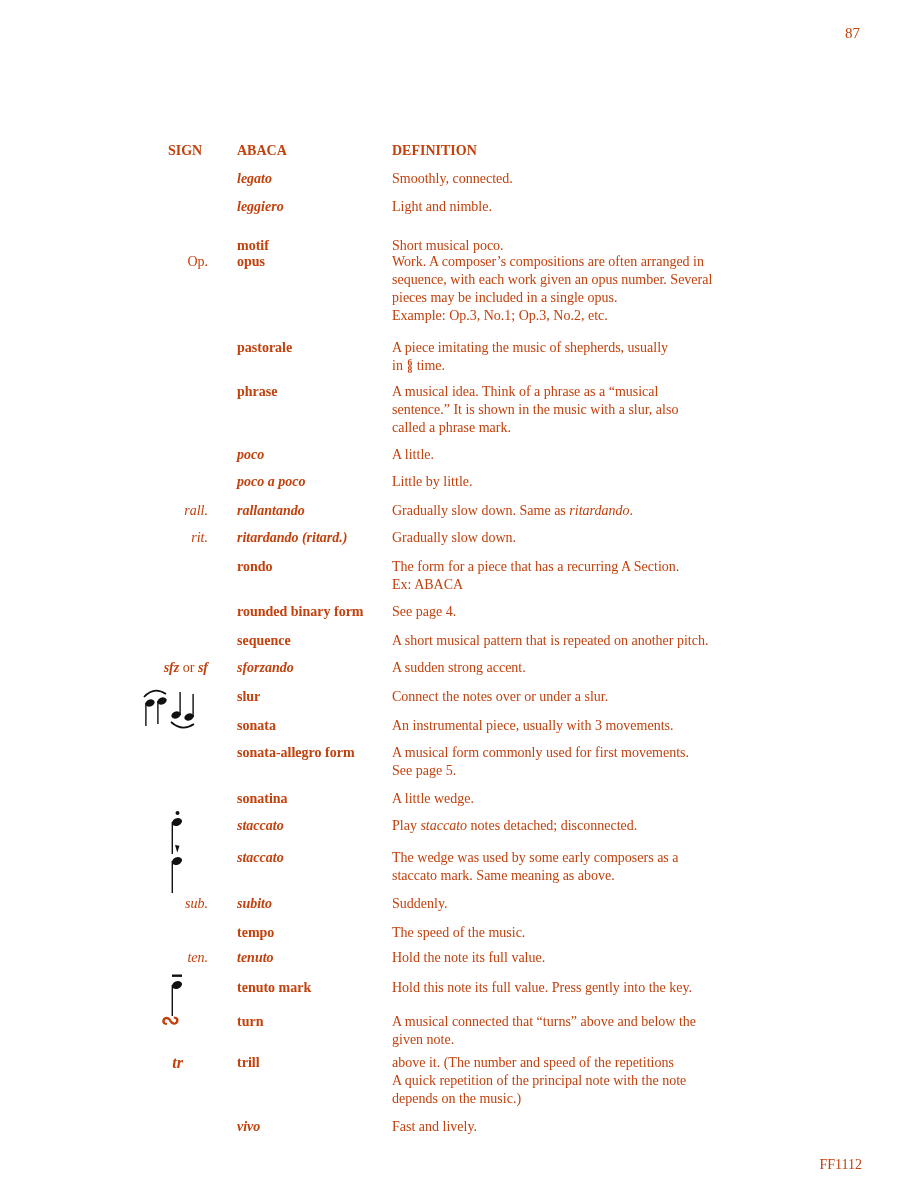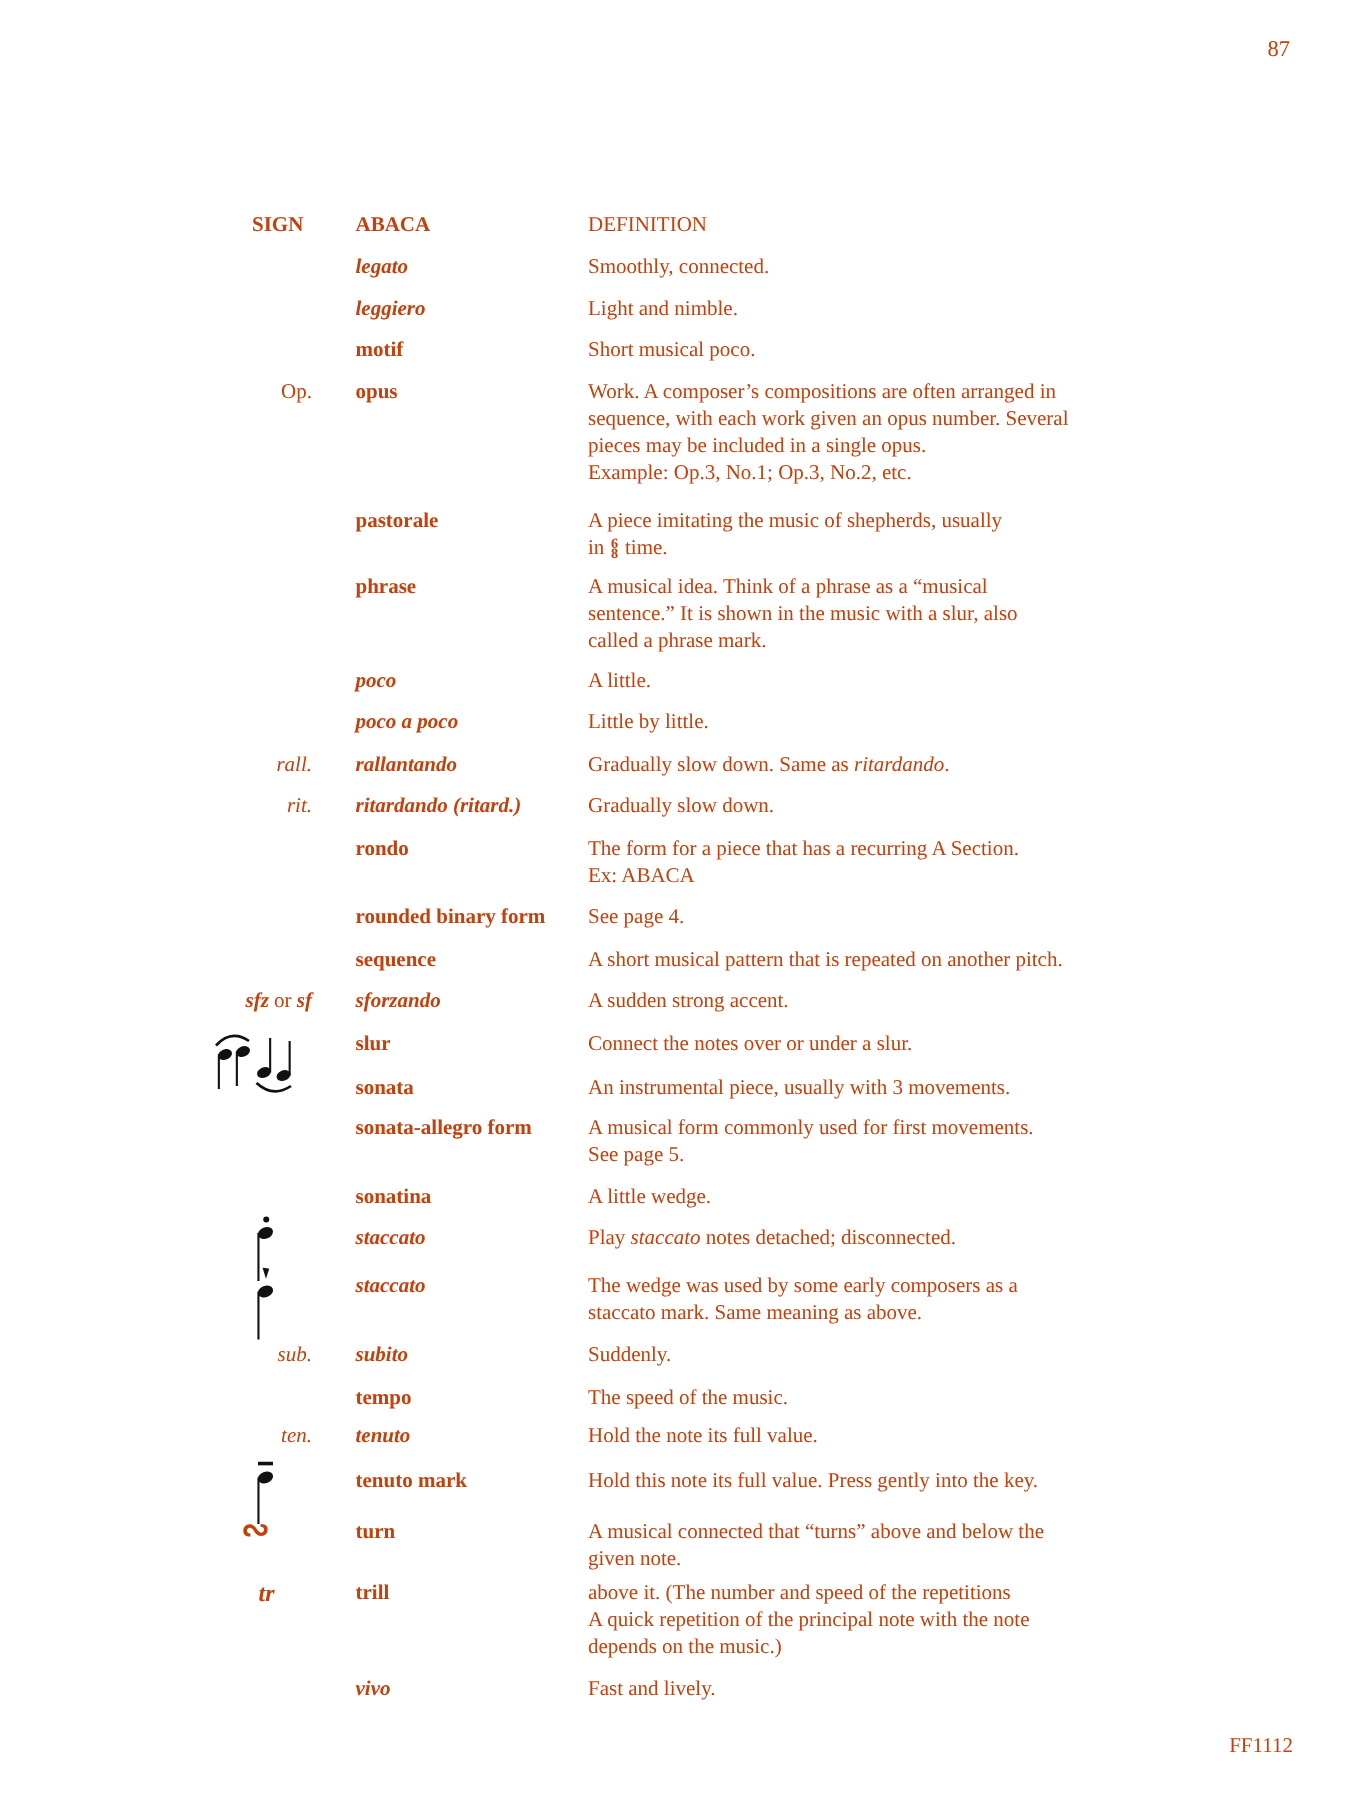--- a/index.html
+++ b/index.html
@@ -9,21 +9,21 @@
   .page-number{position:absolute;top:25px;right:40px;font-size:15px;}
   .footer-code{position:absolute;top:1157px;right:38px;font-size:14px;margin-left:44px;}
   .row{position:absolute;left:140px;width:620px;display:flex;align-items:flex-start;
        font-size:14px;line-height:18px;}
   .cell-sign{width:70px;flex:0 0 70px;text-align:right;padding-right:2px;box-sizing:border-box;}
   .cell-term{width:155px;flex:0 0 155px;margin-left:27px;font-weight:bold;}
   .cell-def{flex:1 1 auto;}
   .cell-def .line{white-space:nowrap;}
   .hdr .cell-sign{font-weight:bold;text-align:left;padding-left:28px;}
   .hdr .cell-term{font-weight:bold;}
-  .hdr .cell-def{font-weight:normal;}
+  .hdr .cell-def{font-weight:bold;}
   .term-it{font-style:italic;}
   .sign-it{font-style:italic;}
   .dyn{font-weight:bold;font-style:italic;text-align:center;}
   .sign-tr{font-weight:bold;font-style:italic;font-size:16px;padding-right:25px;}
   .sign-turn{display:inline-block;font-family:"DejaVu Sans", sans-serif;font-weight:bold;
              font-size:23px;line-height:18px;position:relative;top:-2px;padding-right:28px;}
   .notesvg{display:block;margin-left:auto;}
   .note-single{margin-right:24px;position:relative;}
   .slur-sign{margin-right:13px;position:relative;top:-4px;}
   .frac{display:inline-block;vertical-align:-3px;text-align:center;font-size:9.5px;
@@ -54,21 +54,21 @@
   </div>
 
   <div class="row" style="top:198px">
     <div class="cell-sign"></div>
     <div class="cell-term term-it">leggiero</div>
     <div class="cell-def">
         <div class="line">Light and nimble.</div>
       </div>
   </div>
 
-  <div class="row" style="top:225px">
+  <div class="row" style="top:237px">
     <div class="cell-sign"></div>
     <div class="cell-term">motif</div>
     <div class="cell-def">
         <div class="line">Short musical poco.</div>
       </div>
   </div>
 
   <div class="row" style="top:253px">
     <div class="cell-sign">Op.</div>
     <div class="cell-term">opus</div>

